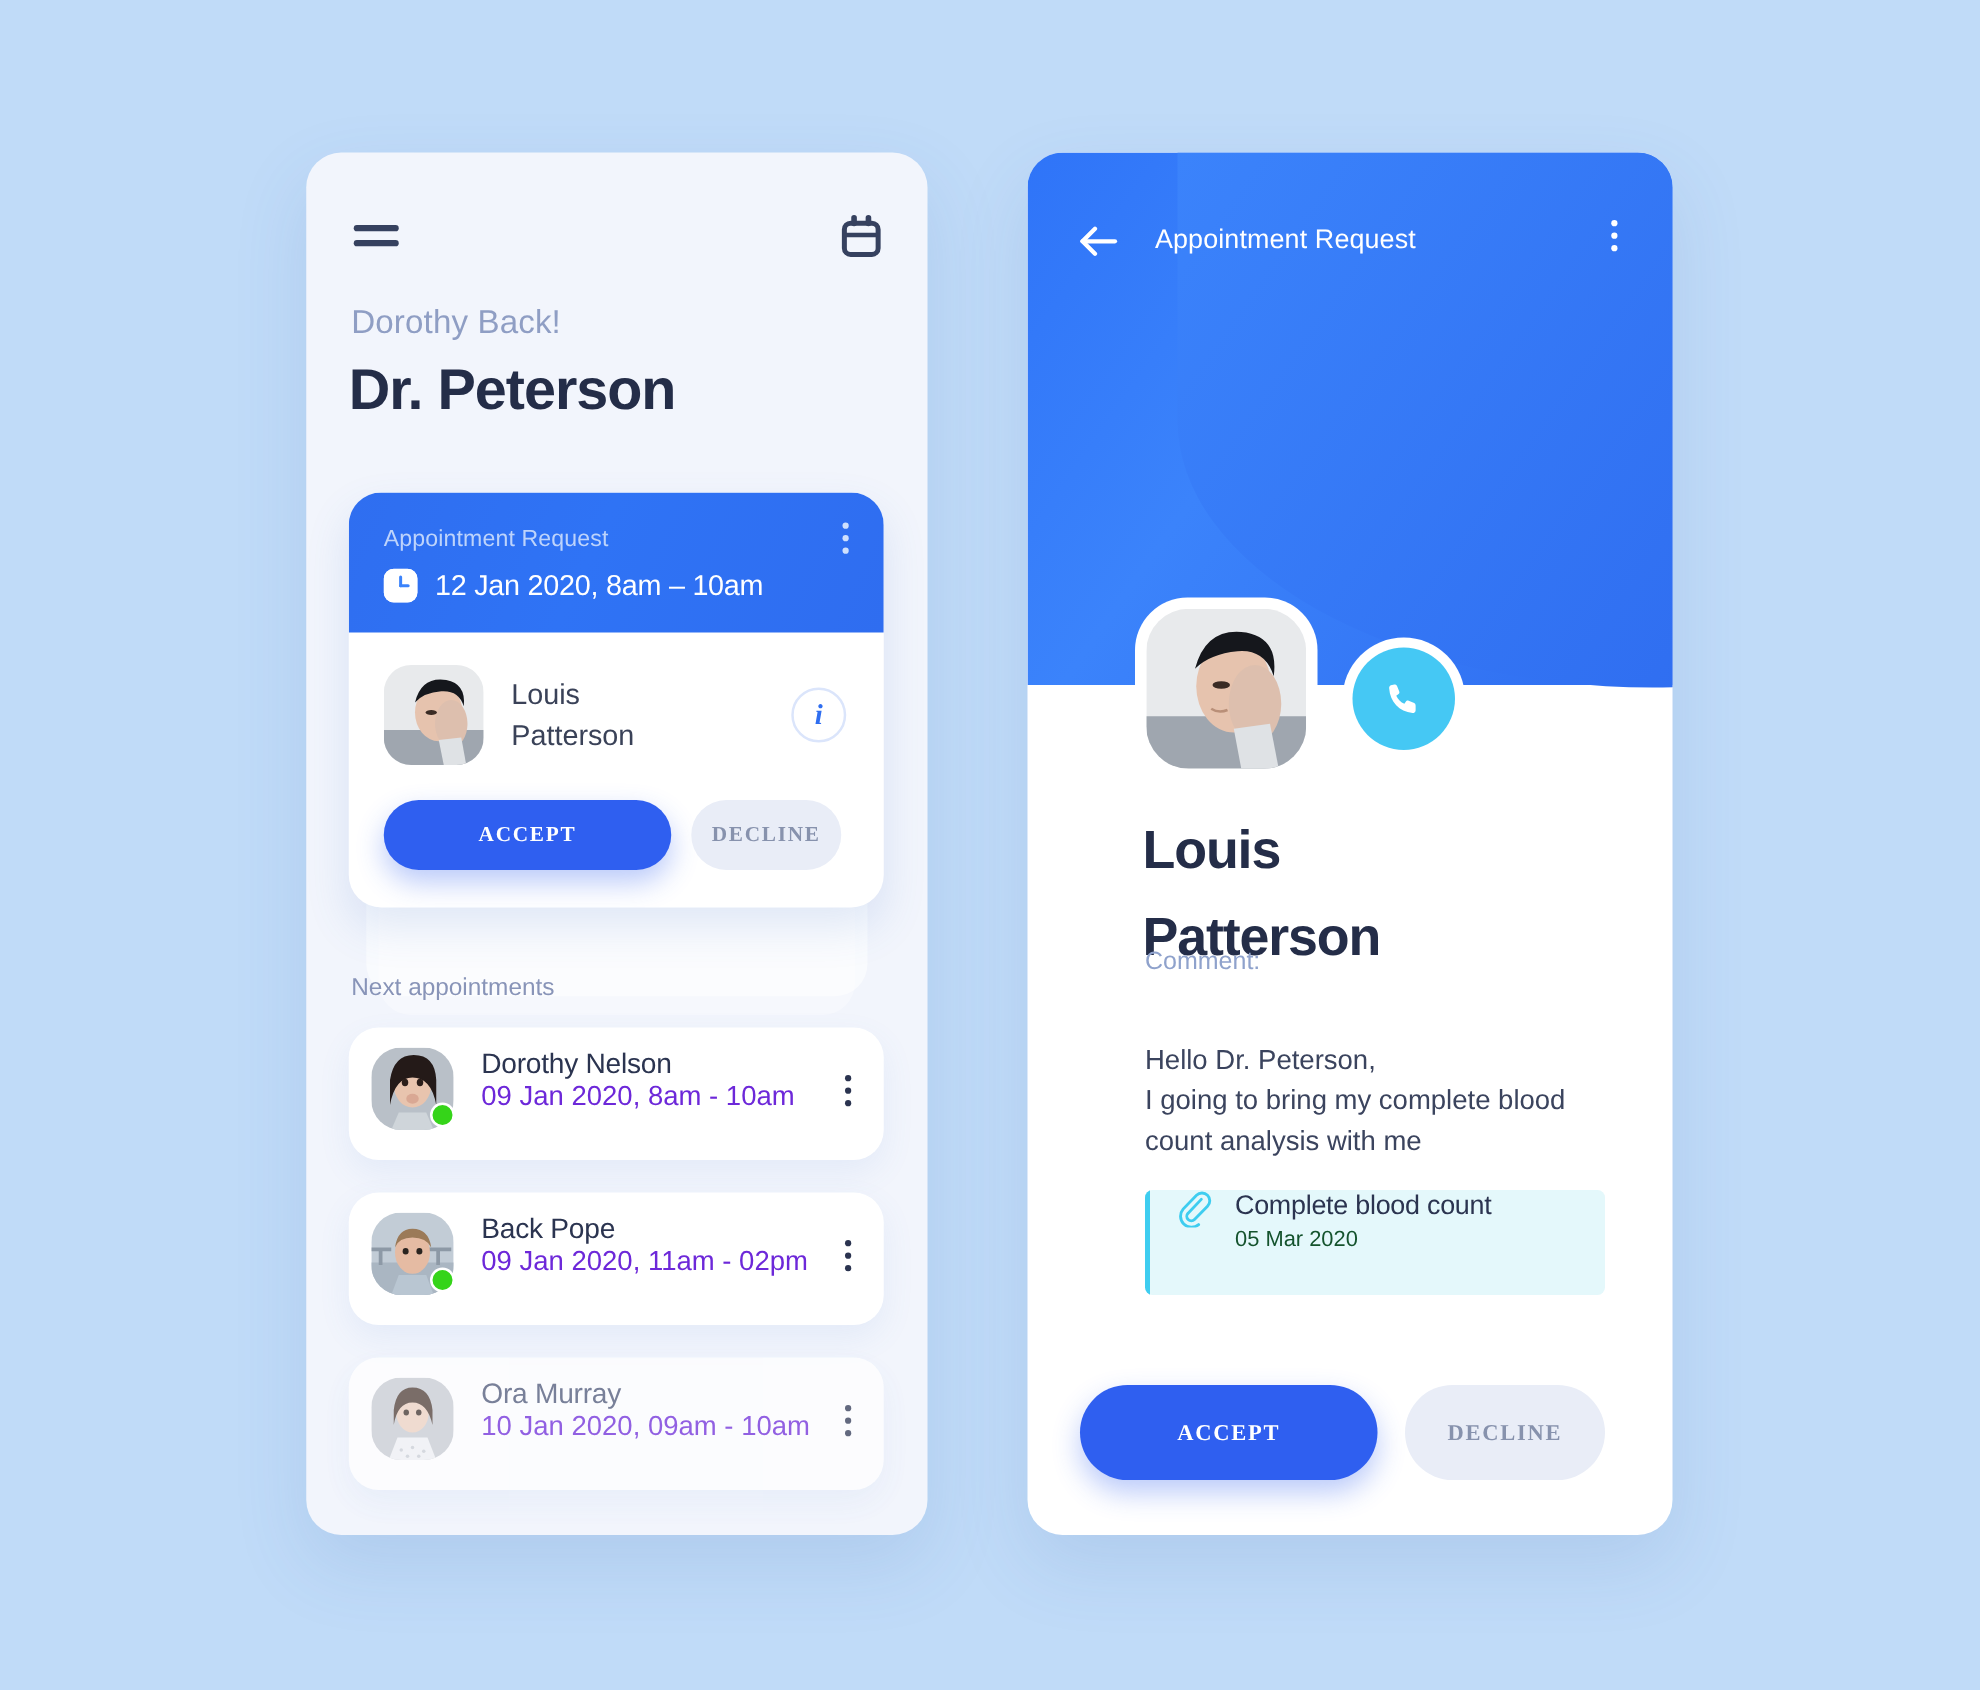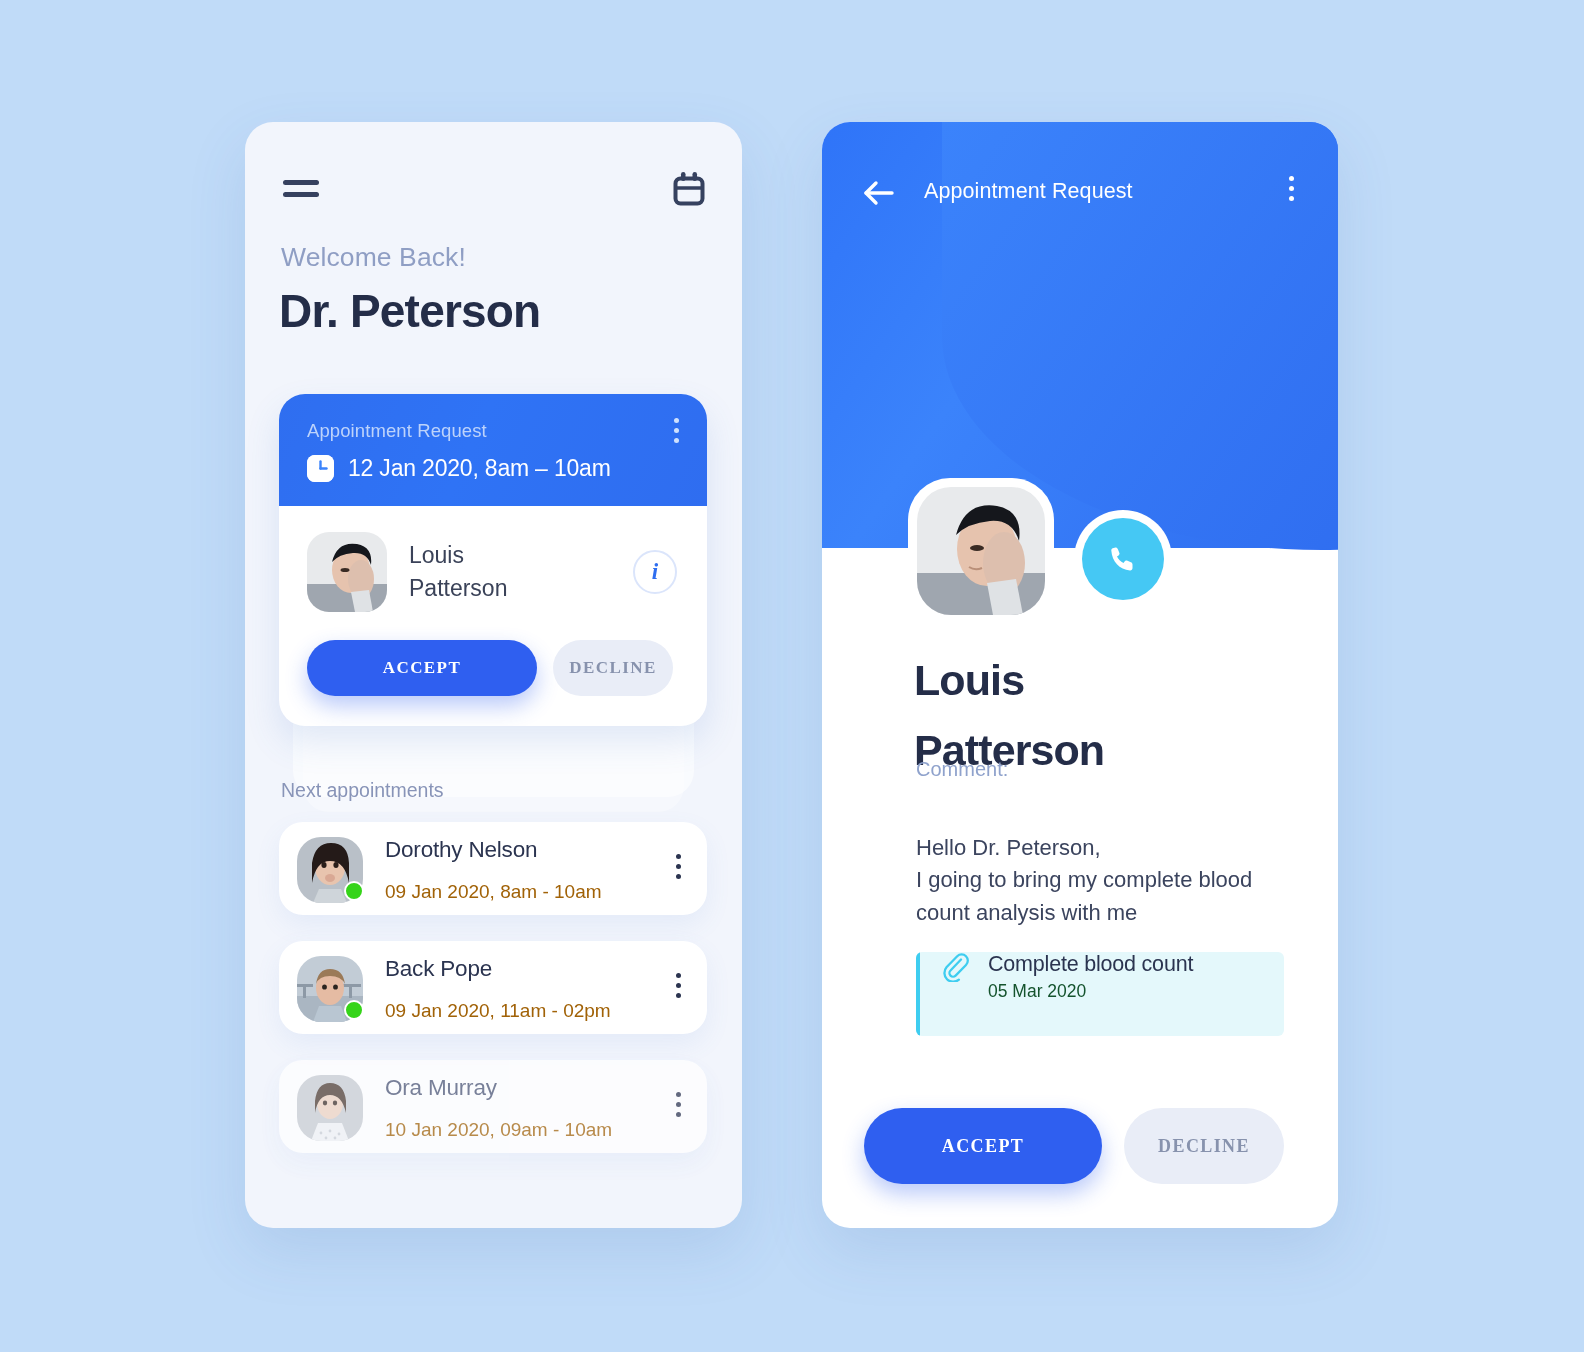--- a/index.html
+++ b/index.html
@@ -252,22 +252,21 @@
     left: 34px;
     width: 428px;
     top: 700px;
   }
   .appt-item {
     background: #ffffff;
     border-radius: 24px;
     height: 90px;
     margin-bottom: 26px;
     display: flex;
-    align-items: center;
-    padding: 3px 20px 0 18px;
+    padding: 16px 20px 0 18px;
     position: relative;
     box-shadow: 0 10px 26px rgba(90,130,210,0.09);
     cursor: pointer;
   }
   .appt-avatar-wrap {
     position: relative;
     flex: 0 0 auto;
     width: 66px;
     height: 66px;
   }
@@ -290,23 +289,23 @@
   .appt-text {
     margin-left: 22px;
   }
   .appt-name {
     font-size: 22.5px;
     color: #2b3450;
     font-weight: 500;
     letter-spacing: -0.2px;
   }
   .appt-time {
-    font-size: 19px;
-    color: #a16207;
-    margin-top: 18px;
+    font-size: 22px;
+    color: #6d28d9;
+    margin-top: 0;
   }
   .appt-kebab {
     position: absolute;
     right: 26px;
     top: 50%;
     transform: translateY(-50%);
     cursor: pointer;
   }
   .appt-kebab i {
     display: block;
@@ -515,21 +514,21 @@
     <div class="cal-icon">
       <svg viewBox="0 0 34 36" width="34" height="36">
         <rect x="3.5" y="6.5" width="27" height="25" rx="5" fill="none" stroke="#36415f" stroke-width="4"></rect>
         <line x1="4" y1="16" x2="30" y2="16" stroke="#36415f" stroke-width="3.5"></line>
         <rect x="9" y="0" width="4.5" height="9" rx="2.2" fill="#36415f"></rect>
         <rect x="20.5" y="0" width="4.5" height="9" rx="2.2" fill="#36415f"></rect>
       </svg>
     </div>
   </div>
 
-  <div class="l-welcome">Welcome Back!</div>
+  <div class="l-welcome">Dorothy Back!</div>
   <div class="l-name">Dr. Peterson</div>
 
   <div class="ghost-card" id="ghost-2"></div>
   <div class="ghost-card" id="ghost-1"></div>
 
   <div class="req-card">
     <div class="req-head">
       <div class="req-head-label">Appointment Request</div>
       <div class="req-head-row">
         <div class="clock-badge">

